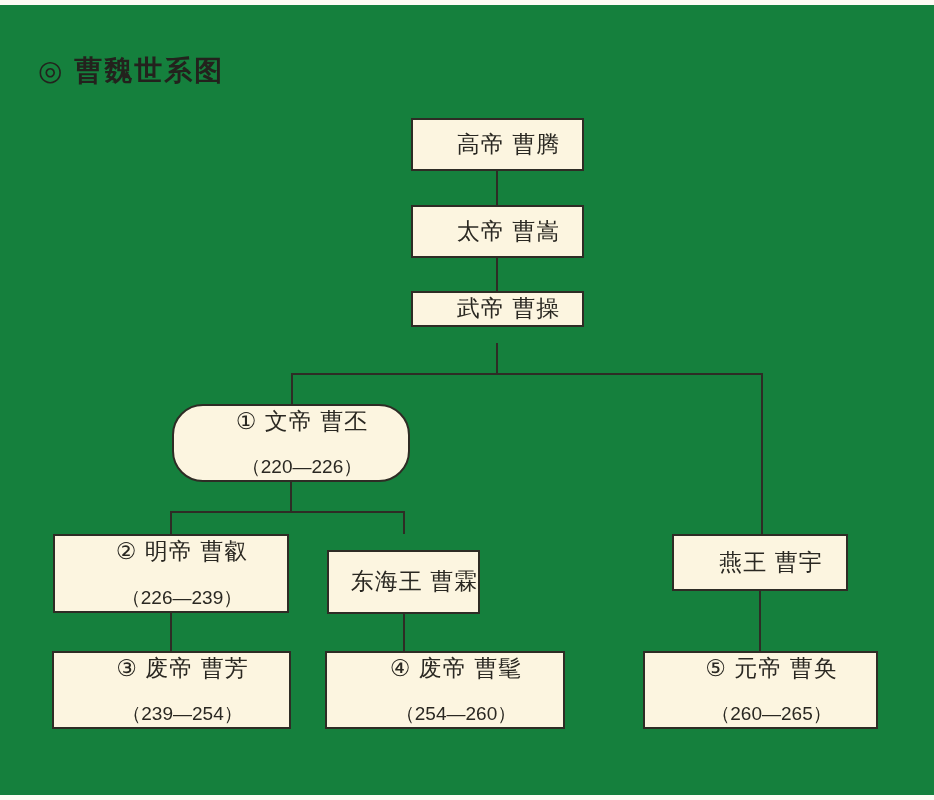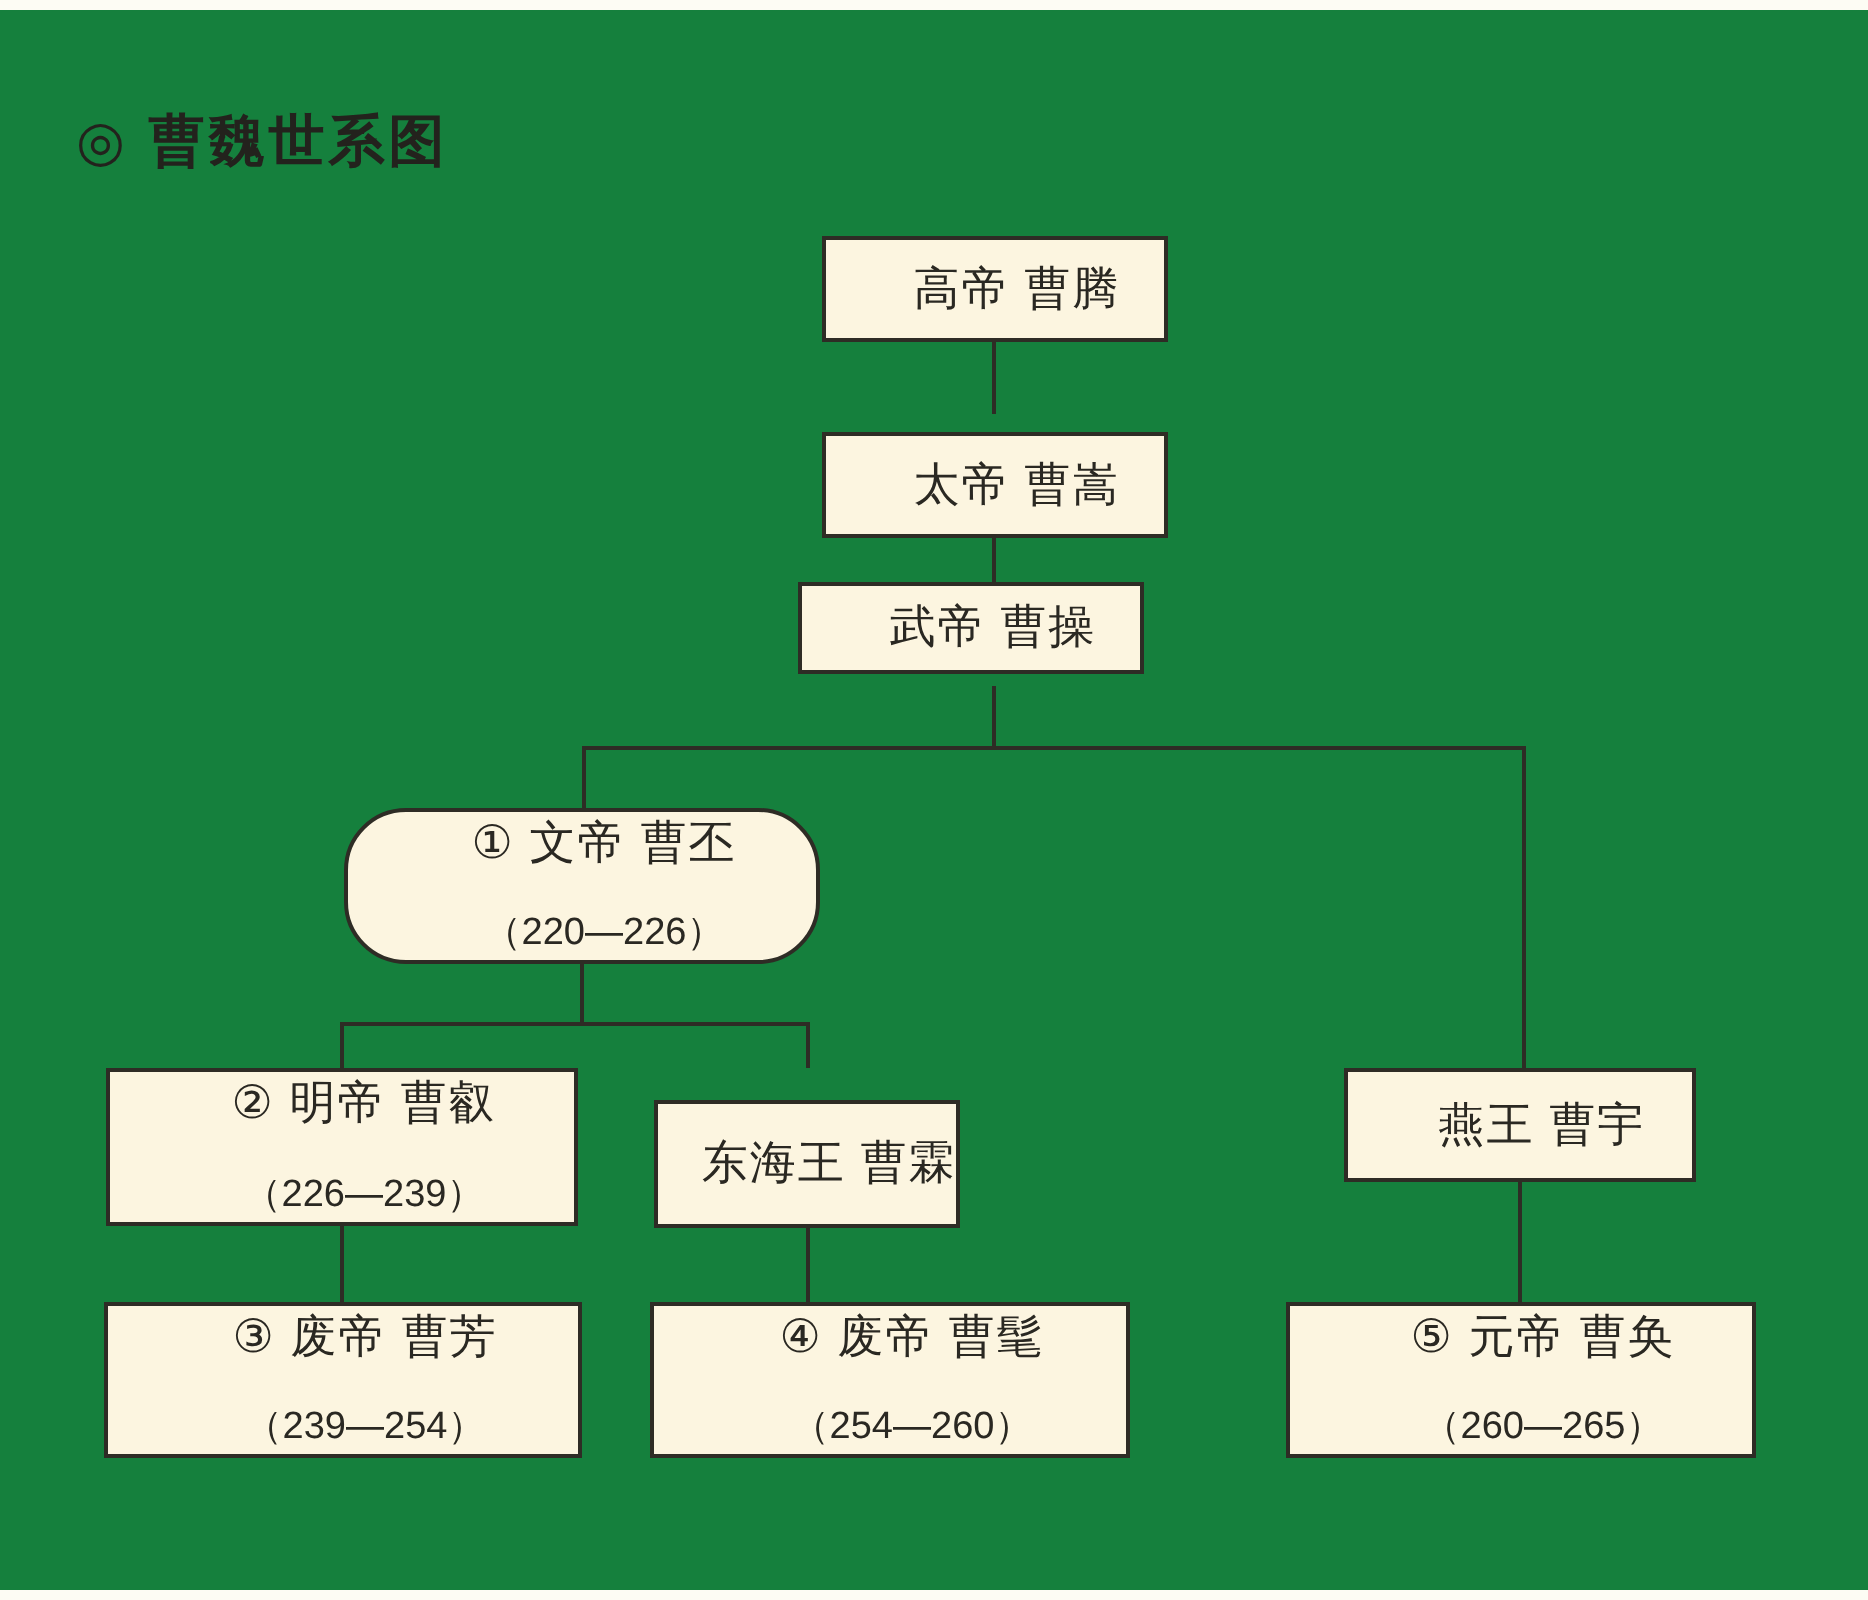--- a/index.html
+++ b/index.html
@@ -85,26 +85,26 @@
   <div class="edge" style="left:403px; top:511px; width:2px; height:23px;"></div>
   <div class="edge" style="left:170px; top:611px; width:2px; height:40px;"></div>
   <div class="edge" style="left:403px; top:588px; width:2px; height:63px;"></div>
   <div class="edge" style="left:759px; top:589px; width:2px; height:62px;"></div>
 
   <div class="node" style="left:411px; top:118px; width:173px; height:53px;">
     <div class="title">高帝 曹腾</div>
 
   </div>
 
-  <div class="node" style="left:411px; top:205px; width:173px; height:53px;margin-top:11px;">
+  <div class="node" style="left:411px; top:205px; width:173px; height:53px;">
     <div class="title">太帝 曹嵩</div>
 
   </div>
 
-  <div class="node" style="left:399px; top:291px; width:173px; height:46px;text-align:center;">
+  <div class="node" style="left:411px; top:291px; width:173px; height:36px;text-align:center;">
     <div class="title">武帝 曹操</div>
 
   </div>
 
   <div class="node" style="left:172px; top:404px; width:238px; height:78px;border-radius:31px;">
     <div class="title">① 文帝 曹丕</div>
     <div class="years">（220—226）</div>
   </div>
 
   <div class="node" style="left:53px; top:534px; width:236px; height:79px;">

